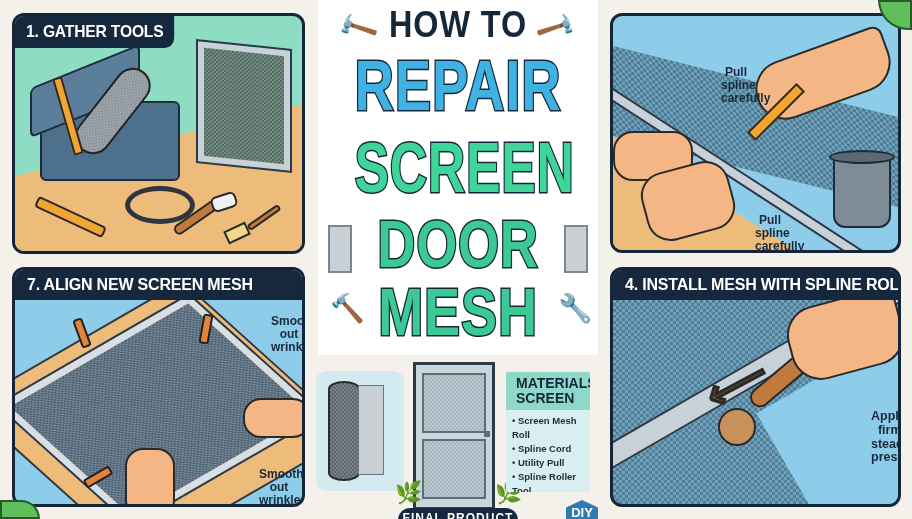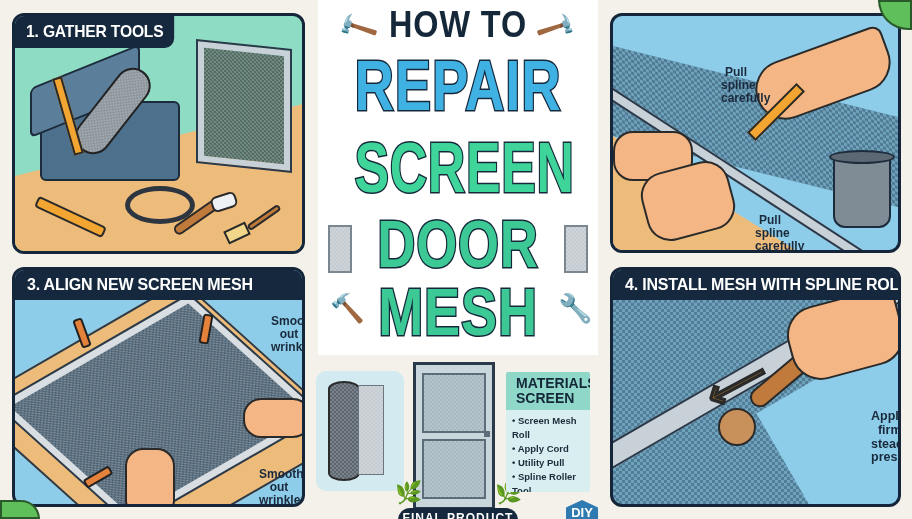--- a/index.html
+++ b/index.html
@@ -121,21 +121,21 @@
   <div class="mesh" style="position:absolute; left:35px; top:55px; width:220px; height:170px; border:7px solid #d9dee2; outline:2px solid #2a3a4a; transform:rotate(-30deg) skewX(18deg); background-color:#4f6475;"></div>
 
   <div style="position:absolute; left:62px; top:48px; width:10px; height:30px; background:#e4813a; border:2px solid #222; border-radius:3px; transform:rotate(-20deg);"></div>
   <div style="position:absolute; left:186px; top:44px; width:10px; height:30px; background:#e4813a; border:2px solid #222; border-radius:3px; transform:rotate(10deg);"></div>
   <div style="position:absolute; left:78px; top:192px; width:10px; height:30px; background:#e4813a; border:2px solid #222; border-radius:3px; transform:rotate(60deg);"></div>
 
   <div style="position:absolute; left:228px; top:128px; width:68px; height:40px; background:#f3b684; border:2px solid #2a2a2a; border-radius:18px;"></div>
   <div style="position:absolute; left:110px; top:178px; width:50px; height:70px; background:#f3b684; border:2px solid #2a2a2a; border-radius:18px;"></div>
   <div class="note" style="left:220px; top:45px; width:72px;">Smooth out wrinkles</div>
   <div class="note" style="left:208px; top:198px; width:76px;">Smooth out wrinkles</div>
-  <div class="panel-title full">3. ALIGN NEW SCREEN MESH</div>
+  <div class="panel-title full">7. ALIGN NEW SCREEN MESH</div>
 </div>
 
 <div class="panel mesh-blue" style="left:610px; top:267px; width:291px; height:240px;">
   <div style="position:absolute; left:180px; top:80px; width:200px; height:200px; background:#8dcde9; transform:rotate(-30deg);"></div>
   <div style="position:absolute; left:-30px; top:190px; width:400px; height:24px; background:#c9d1d8; border-top:2px solid #2a3a4a; border-bottom:2px solid #2a3a4a; transform:rotate(-30deg); transform-origin:left center;"></div>
 
   <div style="position:absolute; left:92px; top:88px; font-size:44px; color:#f2a531; -webkit-text-stroke:2px #2a2a2a; transform:rotate(-28deg); font-weight:bold;">⟵</div>
 
   <div style="position:absolute; left:130px; top:98px; width:80px; height:20px; background:#c07a3c; border:2px solid #2a2a2a; border-radius:10px; transform:rotate(-40deg);"></div>
   <div style="position:absolute; left:105px; top:138px; width:38px; height:38px; background:#c8905a; border:2px solid #2a2a2a; border-radius:50%;"></div>
@@ -175,21 +175,21 @@
 <div style="position:absolute; left:395px; top:480px; font-size:22px; color:#3f9a3a;">🌿</div>
 <div style="position:absolute; left:495px; top:480px; font-size:22px; color:#3f9a3a;">🌿</div>
 
 <div style="position:absolute; left:506px; top:372px; width:84px; height:120px; background:#d8eef1; border-radius:2px; overflow:hidden;">
   <div style="background:#8fd7c8; padding:4px 8px 4px 10px;">
     <div style="font-weight:bold; font-size:14px; color:#14283a; line-height:15px;">MATERIALS</div>
     <div style="font-weight:bold; font-size:14px; color:#14283a; line-height:15px;">SCREEN</div>
   </div>
   <ul class="mat-list" style="padding:4px 0 0 6px;">
     <li>Screen Mesh Roll</li>
-    <li>Apply Cord</li>
+    <li>Spline Cord</li>
     <li>Utility Pull</li>
     <li>Spline Roller Tool</li>
     <li>Work Surface</li>
   </ul>
 </div>
 
 <div style="position:absolute; left:398px; top:508px; width:120px; height:22px; background:#15283d; color:#fff; font-weight:bold; font-size:12px; text-align:center; border-radius:12px 12px 0 0; padding-top:3px; letter-spacing:1px;">FINAL PRODUCT</div>
 
 <div style="position:absolute; left:566px; top:500px; width:32px; height:30px; background:#2f7ab0; color:#fff; font-weight:bold; font-size:13px; text-align:center; padding-top:5px; clip-path:polygon(50% 0, 100% 25%, 100% 100%, 0 100%, 0 25%);">DIY</div>
 

